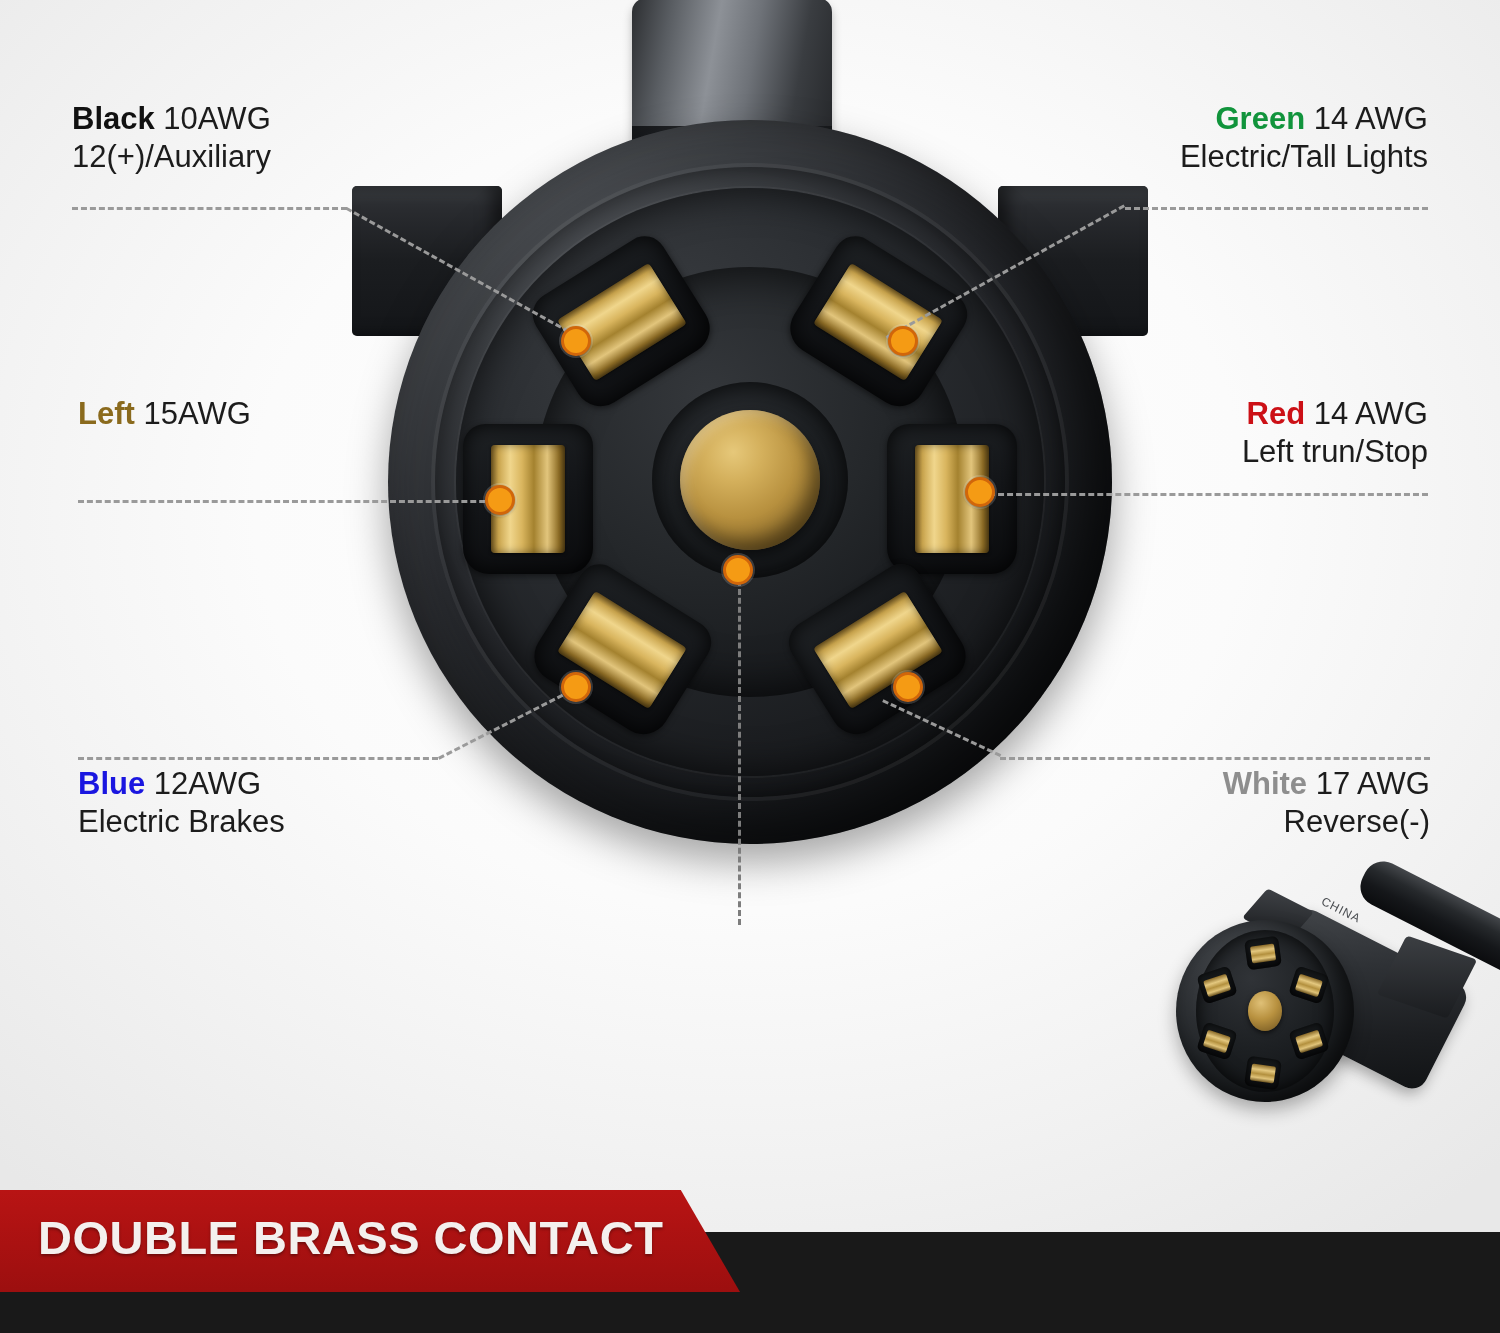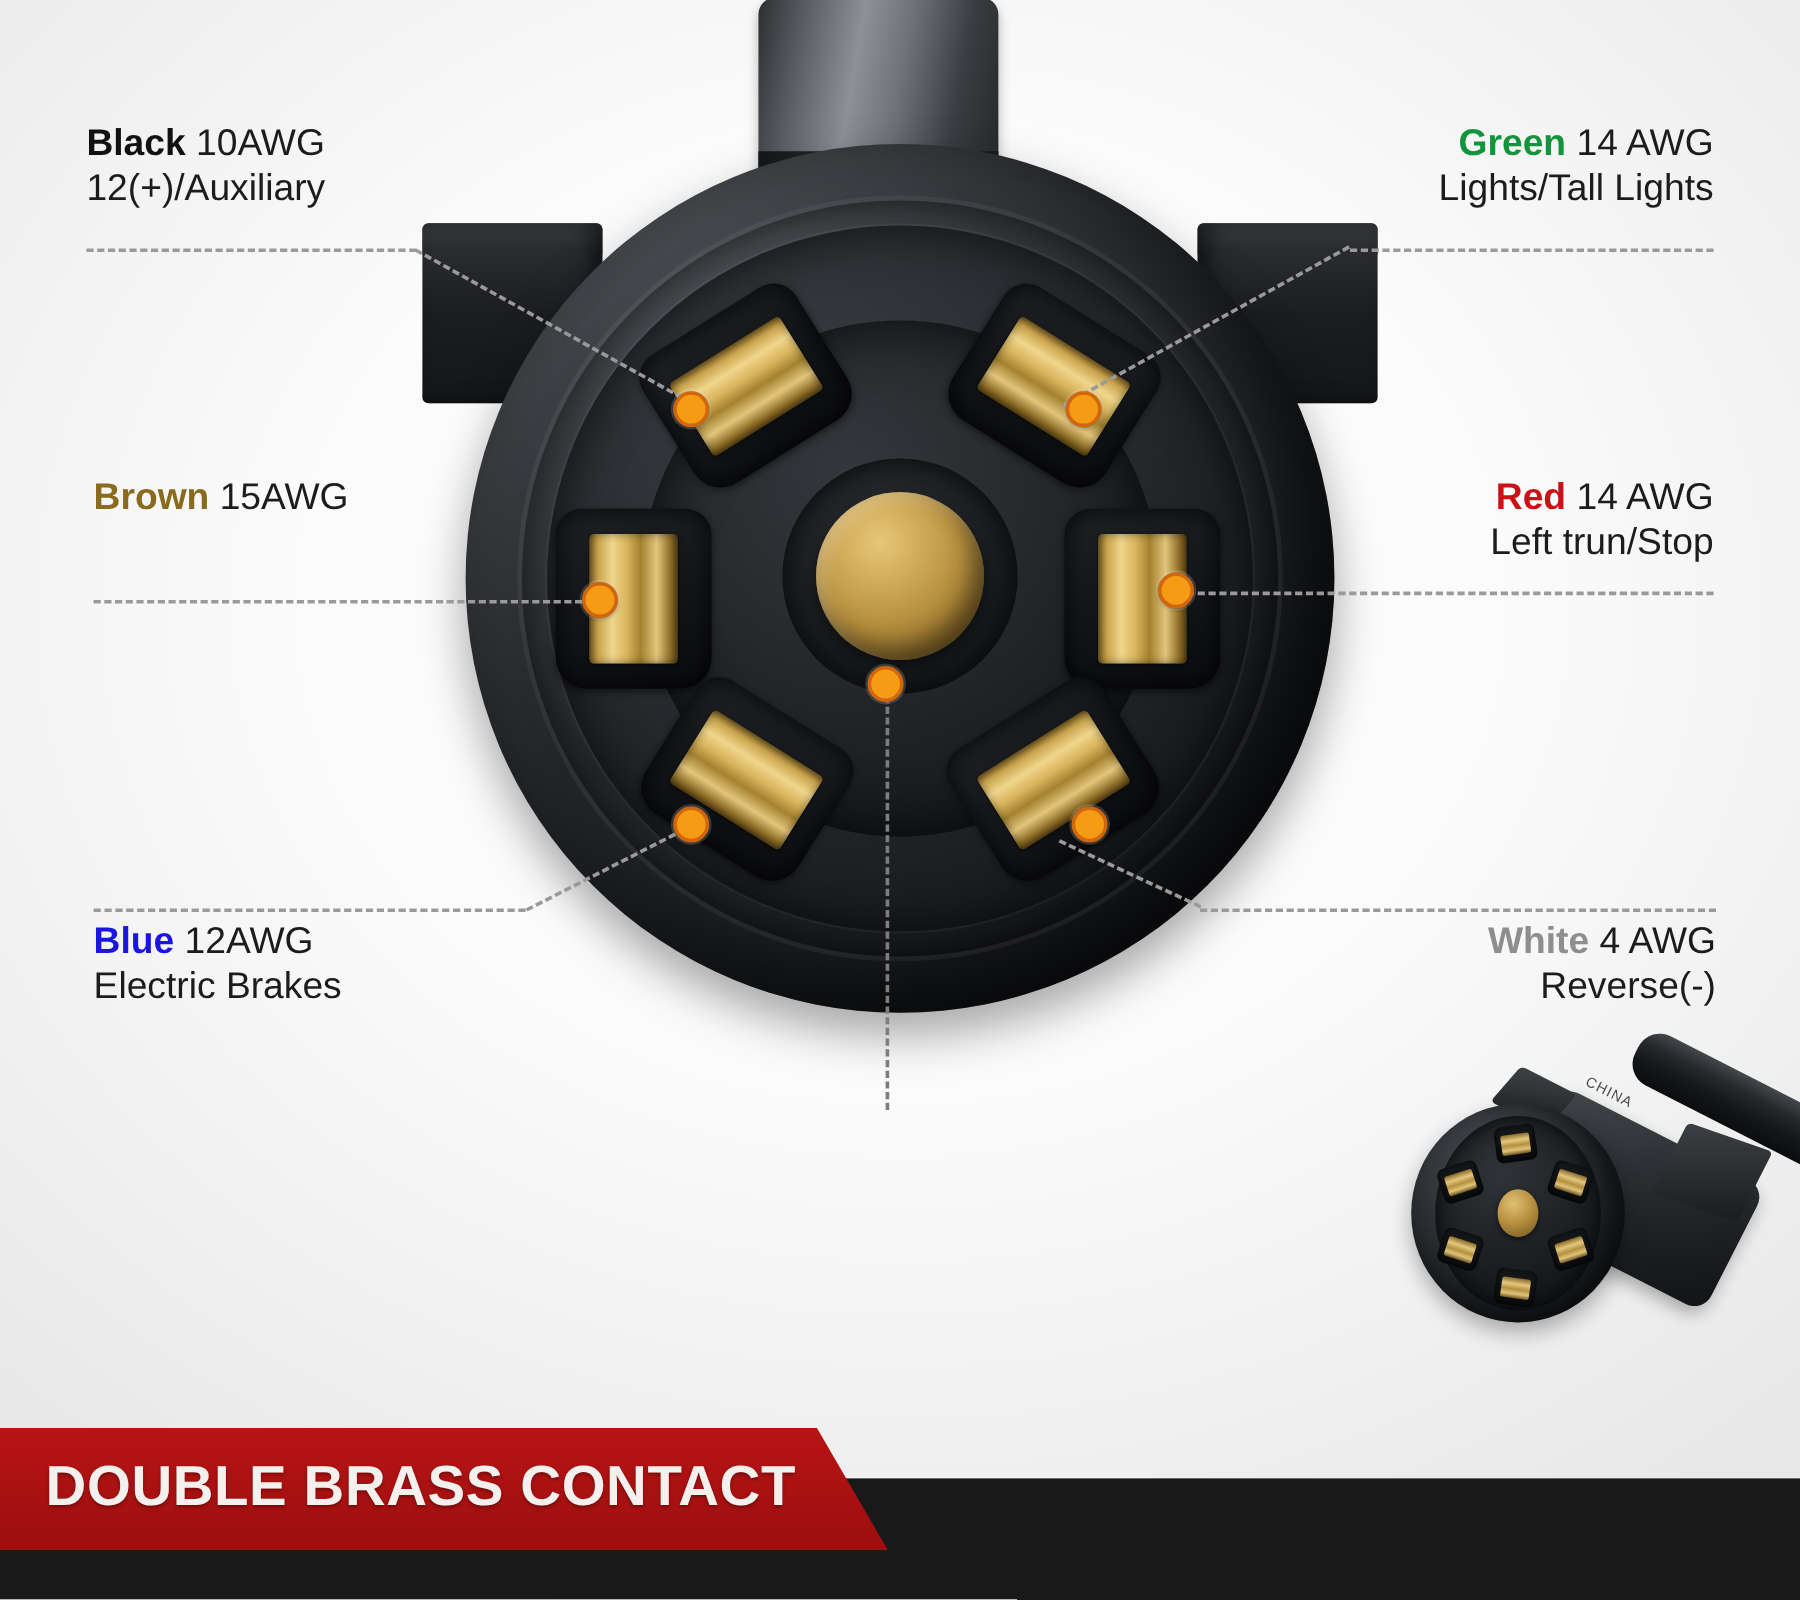--- a/index.html
+++ b/index.html
@@ -306,43 +306,43 @@
 
   <div class="label" style="left:72px; top:100px;">
     <span class="hl" style="color:#111111;">Black</span> 
     <span>10AWG</span>
     <span class="ln2">12(+)/Auxiliary</span>
   </div>
 
   <div class="label" style="left:1428px; top:100px; text-align:right; transform:translateX(-100%);">
     <span class="hl" style="color:#11943c;text-align:center;">Green</span> 
     <span>14 AWG</span>
-    <span class="ln2">Lights/Tall Lights</span>
+    <span class="ln2">Electric/Tall Lights</span>
   </div>
 
   <div class="label" style="left:78px; top:395px;">
-    <span class="hl" style="color:#8a6a1d;">Brown</span> 
+    <span class="hl" style="color:#8a6a1d;">Left</span> 
     <span>15AWG</span>
   </div>
 
   <div class="label" style="left:1428px; top:395px; text-align:right; transform:translateX(-100%);">
     <span class="hl" style="color:#cc1016;">Red</span> 
     <span>14 AWG</span>
     <span class="ln2">Left trun/Stop</span>
   </div>
 
   <div class="label" style="left:78px; top:765px;">
     <span class="hl" style="color:#1a16e0;">Blue</span> 
     <span>12AWG</span>
     <span class="ln2">Electric Brakes</span>
   </div>
 
   <div class="label" style="left:1430px; top:765px; text-align:right; transform:translateX(-100%);">
     <span class="hl" style="color:#8e8e8e;">White</span> 
-    <span>4 AWG</span>
+    <span>17 AWG</span>
     <span class="ln2">Reverse(-)</span>
   </div>
 
 
   <div id="inset">
     <div class="cable"></div>
     <div class="ibody"></div>
     <div class="itab"></div>
     <div class="itoptab"></div>
     <div class="ichina">CHINA</div>

